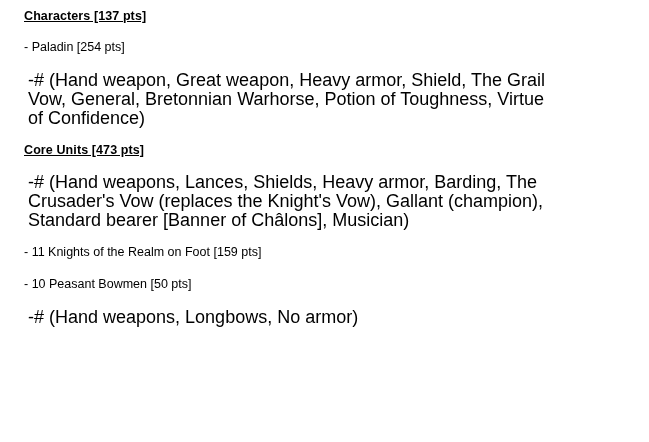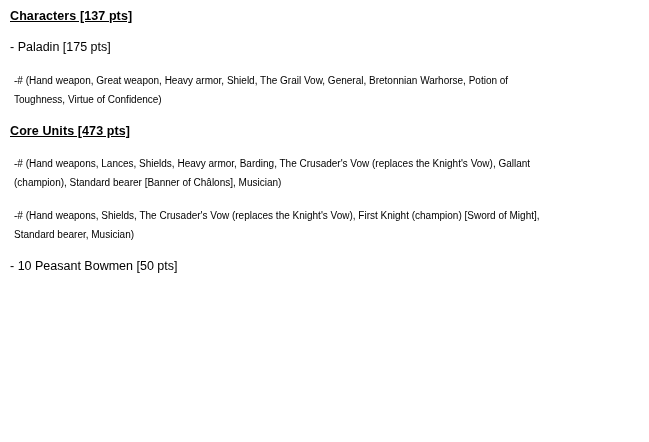--- a/index.html
+++ b/index.html
@@ -11,61 +11,62 @@
     width: 649px;
     height: 442px;
     font-family: "Liberation Sans", sans-serif;
     color: #000000;
     overflow: hidden;
   }
   .page {
     box-sizing: border-box;
     width: 571px;
     height: 442px;
-    padding: 8px 12px 0 10px;
+    padding: 8px 12px 0 24px;
     background: #ffffff;
   }
   .section-head {
     font-size: 12.5px;
     font-weight: bold;
     text-decoration: underline;
     line-height: 17px;
     margin: 0 0 14px 0;
     letter-spacing: 0.1px;
   }
   .entry {
     font-size: 12.5px;
     line-height: 17px;
     margin: 0 0 15px 0;
   }
   .detail {
-    font-size: 10px;
+    font-size: 18px;
     line-height: 19px;
     margin: 0 0 14px 0;
     padding-left: 4px;
     max-width: 612px;
   }
   .block {
     margin-bottom: 0;
   }
 </style>
 </head>
 <body>
 
 <div class="page">
 
   <div class="block">
     <div class="section-head">Characters [137 pts]</div>
-    <div class="entry">- Paladin [175 pts]</div>
+    <div class="entry">- Paladin [254 pts]</div>
     <div class="detail">-# (Hand weapon, Great weapon, Heavy armor, Shield, The Grail Vow, General, Bretonnian Warhorse, Potion of Toughness, Virtue of Confidence)</div>
   </div>
 
   <div class="block">
     <div class="section-head">Core Units [473 pts]</div>
     <div class="detail">-# (Hand weapons, Lances, Shields, Heavy armor, Barding, The Crusader's Vow (replaces the Knight's Vow), Gallant (champion), Standard bearer [Banner of Châlons], Musician)</div>
-    <div class="detail">-# (Hand weapons, Shields, The Crusader's Vow (replaces the Knight's Vow), First Knight (champion) [Sword of Might], Standard bearer, Musician)</div>
+    <div class="entry">- 11 Knights of the Realm on Foot [159 pts]</div>
   </div>
 
   <div class="block">
     <div class="entry">- 10 Peasant Bowmen [50 pts]</div>
+    <div class="detail">-# (Hand weapons, Longbows, No armor)</div>
   </div>
 
 </div>
 
 </body></html>

